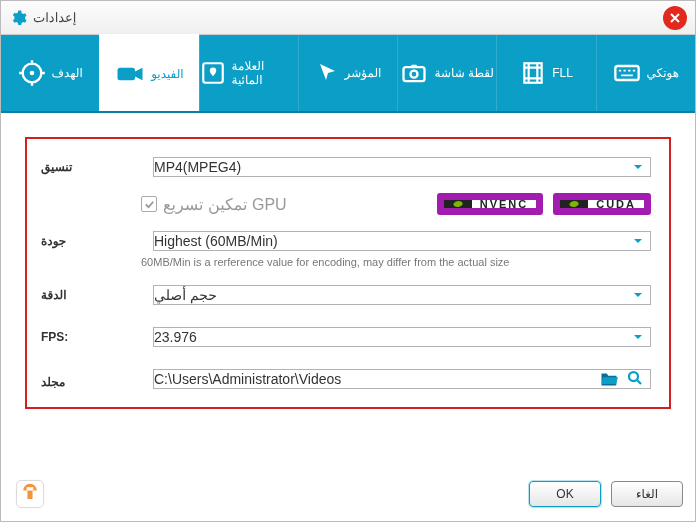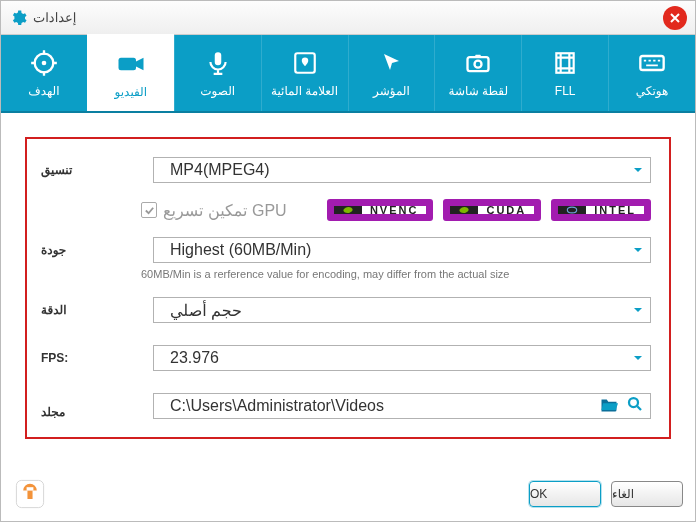--- a/index.html
+++ b/index.html
@@ -4,46 +4,46 @@
 <style>
 * { margin: 0; padding: 0; box-sizing: border-box; font-family: Tahoma, Arial, sans-serif; }
 body { background: #f5f5f5; width: 696px; height: 522px; overflow: hidden; }
 .window { width: 696px; height: 522px; background: #fff; border: 1px solid #bbb; position: relative; }
 .titlebar { height: 34px; background: linear-gradient(#fdfdfd,#efefef); border-bottom: 1px solid #ccc; display: flex; align-items: center; justify-content: space-between; padding: 0 8px; }
 .title-left { display: flex; align-items: center; gap: 6px; }
 .title-text { font-size: 13px; color: #444; }
 .close-btn { width: 24px; height: 24px; border-radius: 50%; background: #e2291d; display: flex; align-items: center; justify-content: center; cursor: pointer; }
 .close-btn svg { display: block; }
 .tabbar { height: 78px; background: #0b9ec6; display: flex; border-bottom: 2px solid #0a7fa1; }
-.tab { flex: 1; display: flex; flex-direction: column; align-items: center; justify-content: center; gap: 6px; color: #fff; cursor: pointer; font-size: 12px; border-left: 1px solid rgba(255,255,255,0.15); }
+.tab { flex: 1; display: flex; flex-direction: row; align-items: center; justify-content: center; gap: 6px; color: #fff; cursor: pointer; font-size: 12px; border-left: 1px solid rgba(255,255,255,0.15); }
 .tab:first-child { border-left: none; }
 .tab.active { background: #fff; color: #0b9ec6; border-top: 2px solid #fff; margin-top: -1px; }
 .tab .icon { height: 30px; display: flex; align-items: center; justify-content: center; }
 .content { padding: 24px 24px 8px; }
 .red-frame { border: 2px solid #d21f1f; padding: 18px 18px 18px 14px; display: flex; flex-direction: column; gap: 16px; }
 .row { display: flex; align-items: center; gap: 24px; }
 .label { width: 88px; text-align: left; font-size: 12px; color: #333; font-weight: bold; flex-shrink: 0; }
-.combo { flex: 1; height: 26px; border: 1px solid #b2b2b2; background: #fff; display: flex; align-items: center; padding: 0 16px; position: relative; font-size: 16px; color: #333; cursor: pointer; }
+.combo { flex: 1; height: 20px; border: 1px solid #b2b2b2; background: #fff; display: flex; align-items: center; padding: 0 0; position: relative; font-size: 14px; color: #333; cursor: pointer; }
 .combo .caret { position: absolute; right: 6px; top: 50%; transform: translateY(-50%); }
 .gpu-row { display: flex; align-items: center; gap: 10px; margin-left: 100px; }
 .gpu-chk { display: flex; align-items: center; gap: 6px; color: #999; font-size: 16px; }
 .chkbox { width: 16px; height: 16px; border: 1px solid #aaa; border-radius: 2px; display: flex; align-items: center; justify-content: center; color: #888; }
 .gpu-badge { height: 22px; border: 7px solid #a21caf; border-radius: 3px; display: flex; align-items: center; overflow: hidden; }
 .gpu-badge .bicn { width: 28px; height: 100%; background: #222; display: flex; align-items: center; justify-content: center; }
 .gpu-badge .btxt { padding: 0 8px; font-size: 11px; letter-spacing: 2px; color: #222; font-weight: bold; }
 .hint { margin-left: 100px; font-size: 11px; color: #777; line-height: 1.3; }
 .path-row .combo { display: flex; justify-content: space-between; align-items: center; }
 .path-icons { display: flex; gap: 8px; align-items: center; position: absolute; right: 6px; }
 .footer { position: absolute; bottom: 10px; left: 12px; right: 12px; display: flex; align-items: center; justify-content: space-between; }
 .logo { display: flex; align-items: center; gap: 6px; }
 .logo-text { font-size: 15px; font-weight: bold; font-style: italic; letter-spacing: 1px; line-height: 1; }
 .logo-text .top { color: #11a3c7; }
 .logo-text .bot { color: #888; font-size: 9px; font-style: normal; letter-spacing: 3px; }
 .buttons { display: flex; gap: 10px; }
-.btn { min-width: 72px; height: 26px; border: 1px solid #888; border-radius: 4px; background: linear-gradient(#fff,#e6e6e6); font-size: 12px; color: #333; cursor: pointer; display: flex; align-items: center; }
+.btn { min-width: 72px; height: 26px; border: 1px solid #888; border-radius: 4px; background: linear-gradient(#fff,#e6e6e6); font-size: 12px; color: #333; cursor: pointer; display: flex; align-items: center; justify-content: center; }
 .btn.primary { border-color: #0b9ec6; box-shadow: 0 0 0 1px rgba(11,158,198,0.3); }
 .caret svg, .gear svg { display: block; }
 </style>
 </head>
 <body>
 
 <div class="window">
 
   <div class="titlebar">
     <div class="title-left">
@@ -77,29 +77,20 @@
           <svg width="30" height="30" viewBox="0 0 24 24">
             <rect x="2" y="7" width="14" height="10" rx="2" fill="#0b9ec6"></rect>
             <path fill="#0b9ec6" d="M16 10l6-3v10l-6-3z"></path>
           </svg>
         </span>
       <span>الفيديو</span>
     </div>
     <div class="tab">
       <span class="icon">
           <svg width="26" height="26" viewBox="0 0 24 24">
-            <rect x="9" y="2" width="6" height="12" rx="3" fill="#fff"></rect>
-            <path stroke="#fff" stroke-width="2" fill="none" d="M5 11a7 7 0 0 0 14 0M12 18v4M8 22h8"></path>
-          </svg>
-        </span>
-      <span>الصوت</span>
-    </div>
-    <div class="tab">
-      <span class="icon">
-          <svg width="26" height="26" viewBox="0 0 24 24">
             <rect x="3" y="3" width="18" height="18" rx="2" fill="none" stroke="#fff" stroke-width="2"></rect>
             <path fill="#fff" d="M12 7a3 3 0 0 0-3 3c0 2 3 5 3 5s3-3 3-5a3 3 0 0 0-3-3z"></path>
           </svg>
         </span>
       <span>العلامة المائية</span>
     </div>
     <div class="tab">
       <span class="icon">
           <svg width="24" height="24" viewBox="0 0 24 24">
             <path fill="#fff" d="M5 3l6 16 2-7 7-2z"></path>
@@ -170,28 +161,20 @@
             </span>
           <span class="btxt">NVENC</span>
         </div>
         <div class="gpu-badge">
           <span class="bicn">
               <svg width="14" height="14" viewBox="0 0 24 24">
                 <path fill="#7db701" d="M4 12c4-8 16-6 16 0-4 8-16 6-16 0z"></path>
               </svg>
             </span>
           <span class="btxt">CUDA</span>
-        </div>
-        <div class="gpu-badge">
-          <span class="bicn">
-              <svg width="14" height="14" viewBox="0 0 24 24">
-                <ellipse cx="12" cy="12" rx="8" ry="5" fill="none" stroke="#6aa3d8" stroke-width="2"></ellipse>
-              </svg>
-            </span>
-          <span class="btxt">INTEL</span>
         </div>
       </div>
 
       <div>
         <div class="row">
           <div class="label">جودة</div>
           <div class="combo">
             <span>Highest (60MB/Min)</span>
             <span class="caret">
                 <svg width="12" height="12" viewBox="0 0 12 12">

